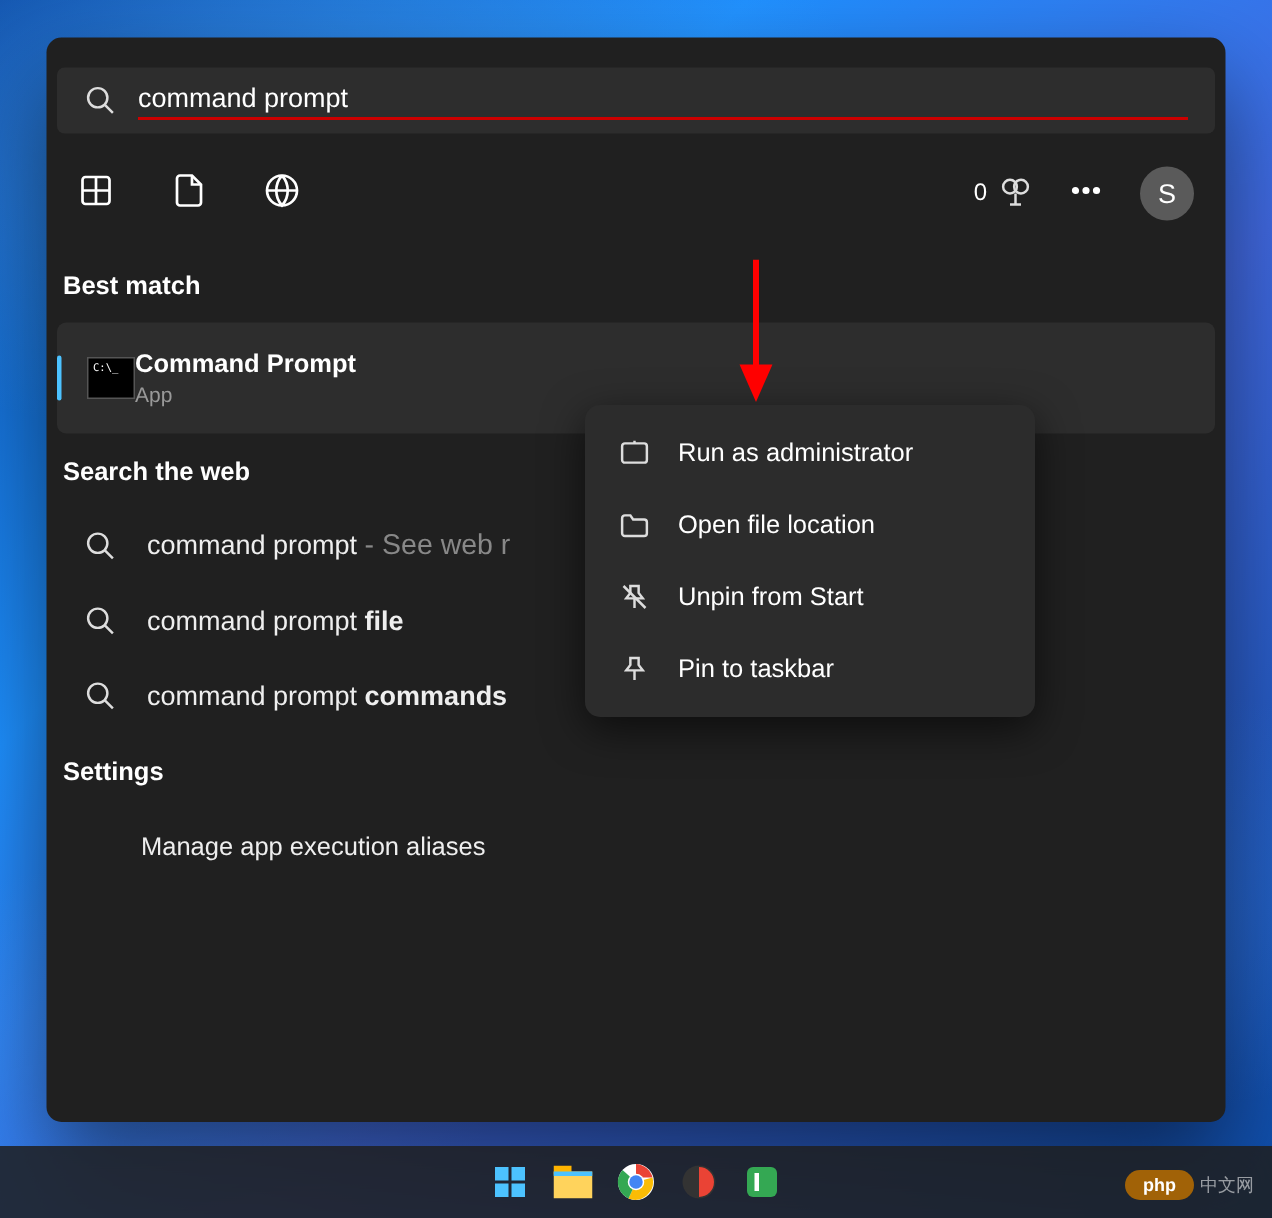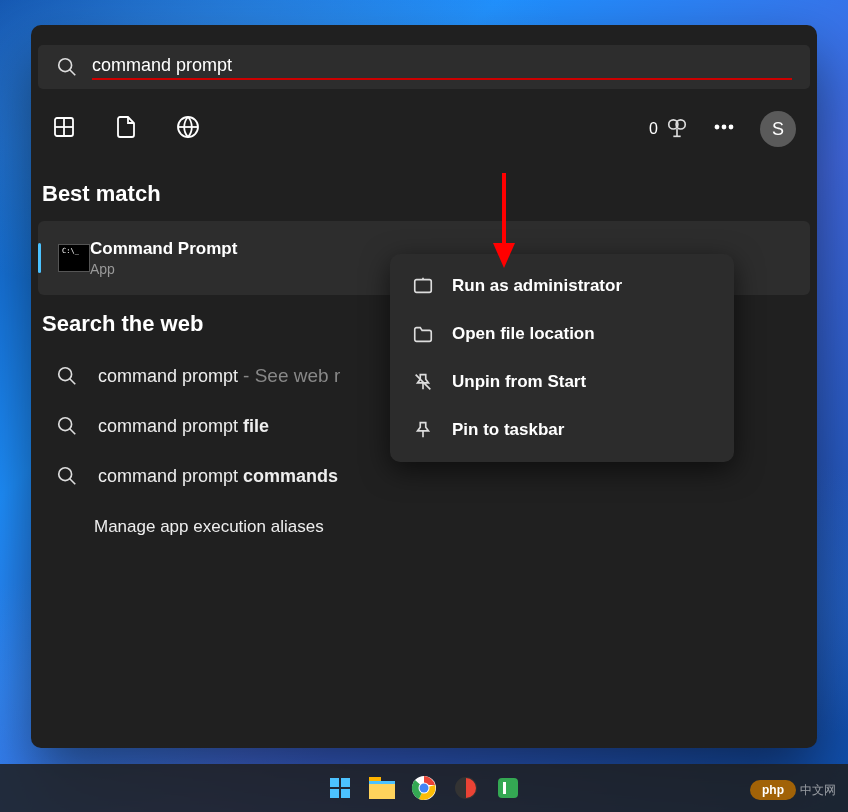--- a/index.html
+++ b/index.html
@@ -83,21 +83,21 @@
       border-radius: 50%;
       background: #5a5a5a;
       display: flex;
       align-items: center;
       justify-content: center;
       color: #fff;
       font-size: 18px;
     }
     .section-title {
       color: #fff;
-      font-size: 22px;
+      font-size: 17px;
       font-weight: 600;
       margin: 16px 0 14px 0;
       padding-left: 4px;
     }
     .best-match-item {
       background: #2d2d2d;
       border-radius: 6px;
       padding: 16px 20px;
       display: flex;
       align-items: center;
@@ -162,28 +162,27 @@
       color: #888;
       font-size: 19px;
     }
     .settings-item {
       padding: 16px 56px;
       color: #eee;
       font-size: 17px;
     }
     .context-menu {
       position: absolute;
-      top: 254px;
+      top: 270px;
       left: 390px;
-      width: 344px;
+      width: 300px;
       background: #2c2c2c;
       border-radius: 10px;
       box-shadow: 0 8px 28px rgba(0,0,0,0.6);
       padding: 8px;
-      font-weight: bold;
     }
     .context-item {
       display: flex;
       align-items: center;
       gap: 18px;
       padding: 13px 14px;
       color: #fff;
       font-size: 17px;
       border-radius: 5px;
     }
@@ -349,20 +348,21 @@
   <div class="web-result">
     <svg class="icon-svg-small" viewBox="0 0 24 24">
         <circle cx="10" cy="10" r="7"></circle>
         <line x1="21" y1="21" x2="15" y2="15"></line>
       </svg>
     <span class="query-text">
       <span>command prompt </span><span class="bold">commands</span>
     </span>
   </div>
 
+  <div class="section-title">Settings</div>
 
   <div class="settings-item">
     <span>Manage app execution aliases</span>
   </div>
 
 </div>
 
 <div class="context-menu">
   <div class="context-item">
     <svg class="icon-svg-small" viewBox="0 0 24 24">

